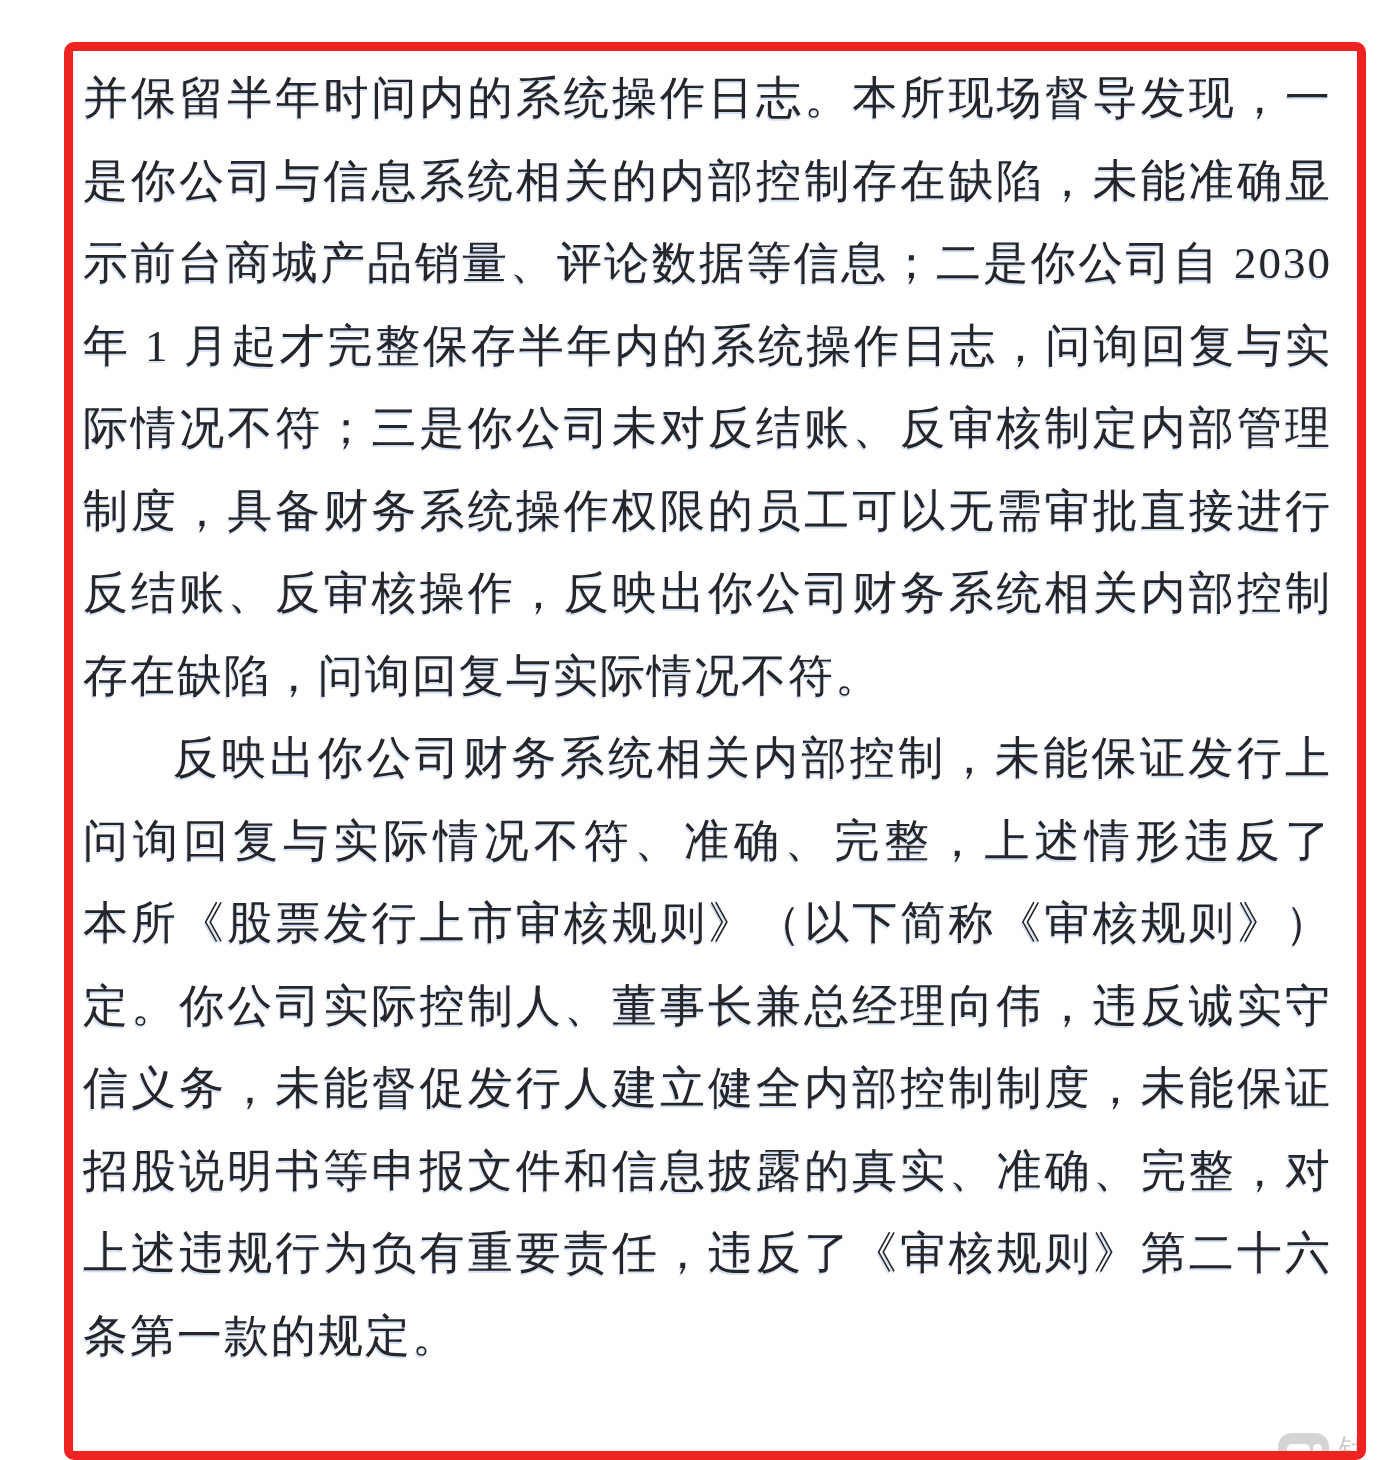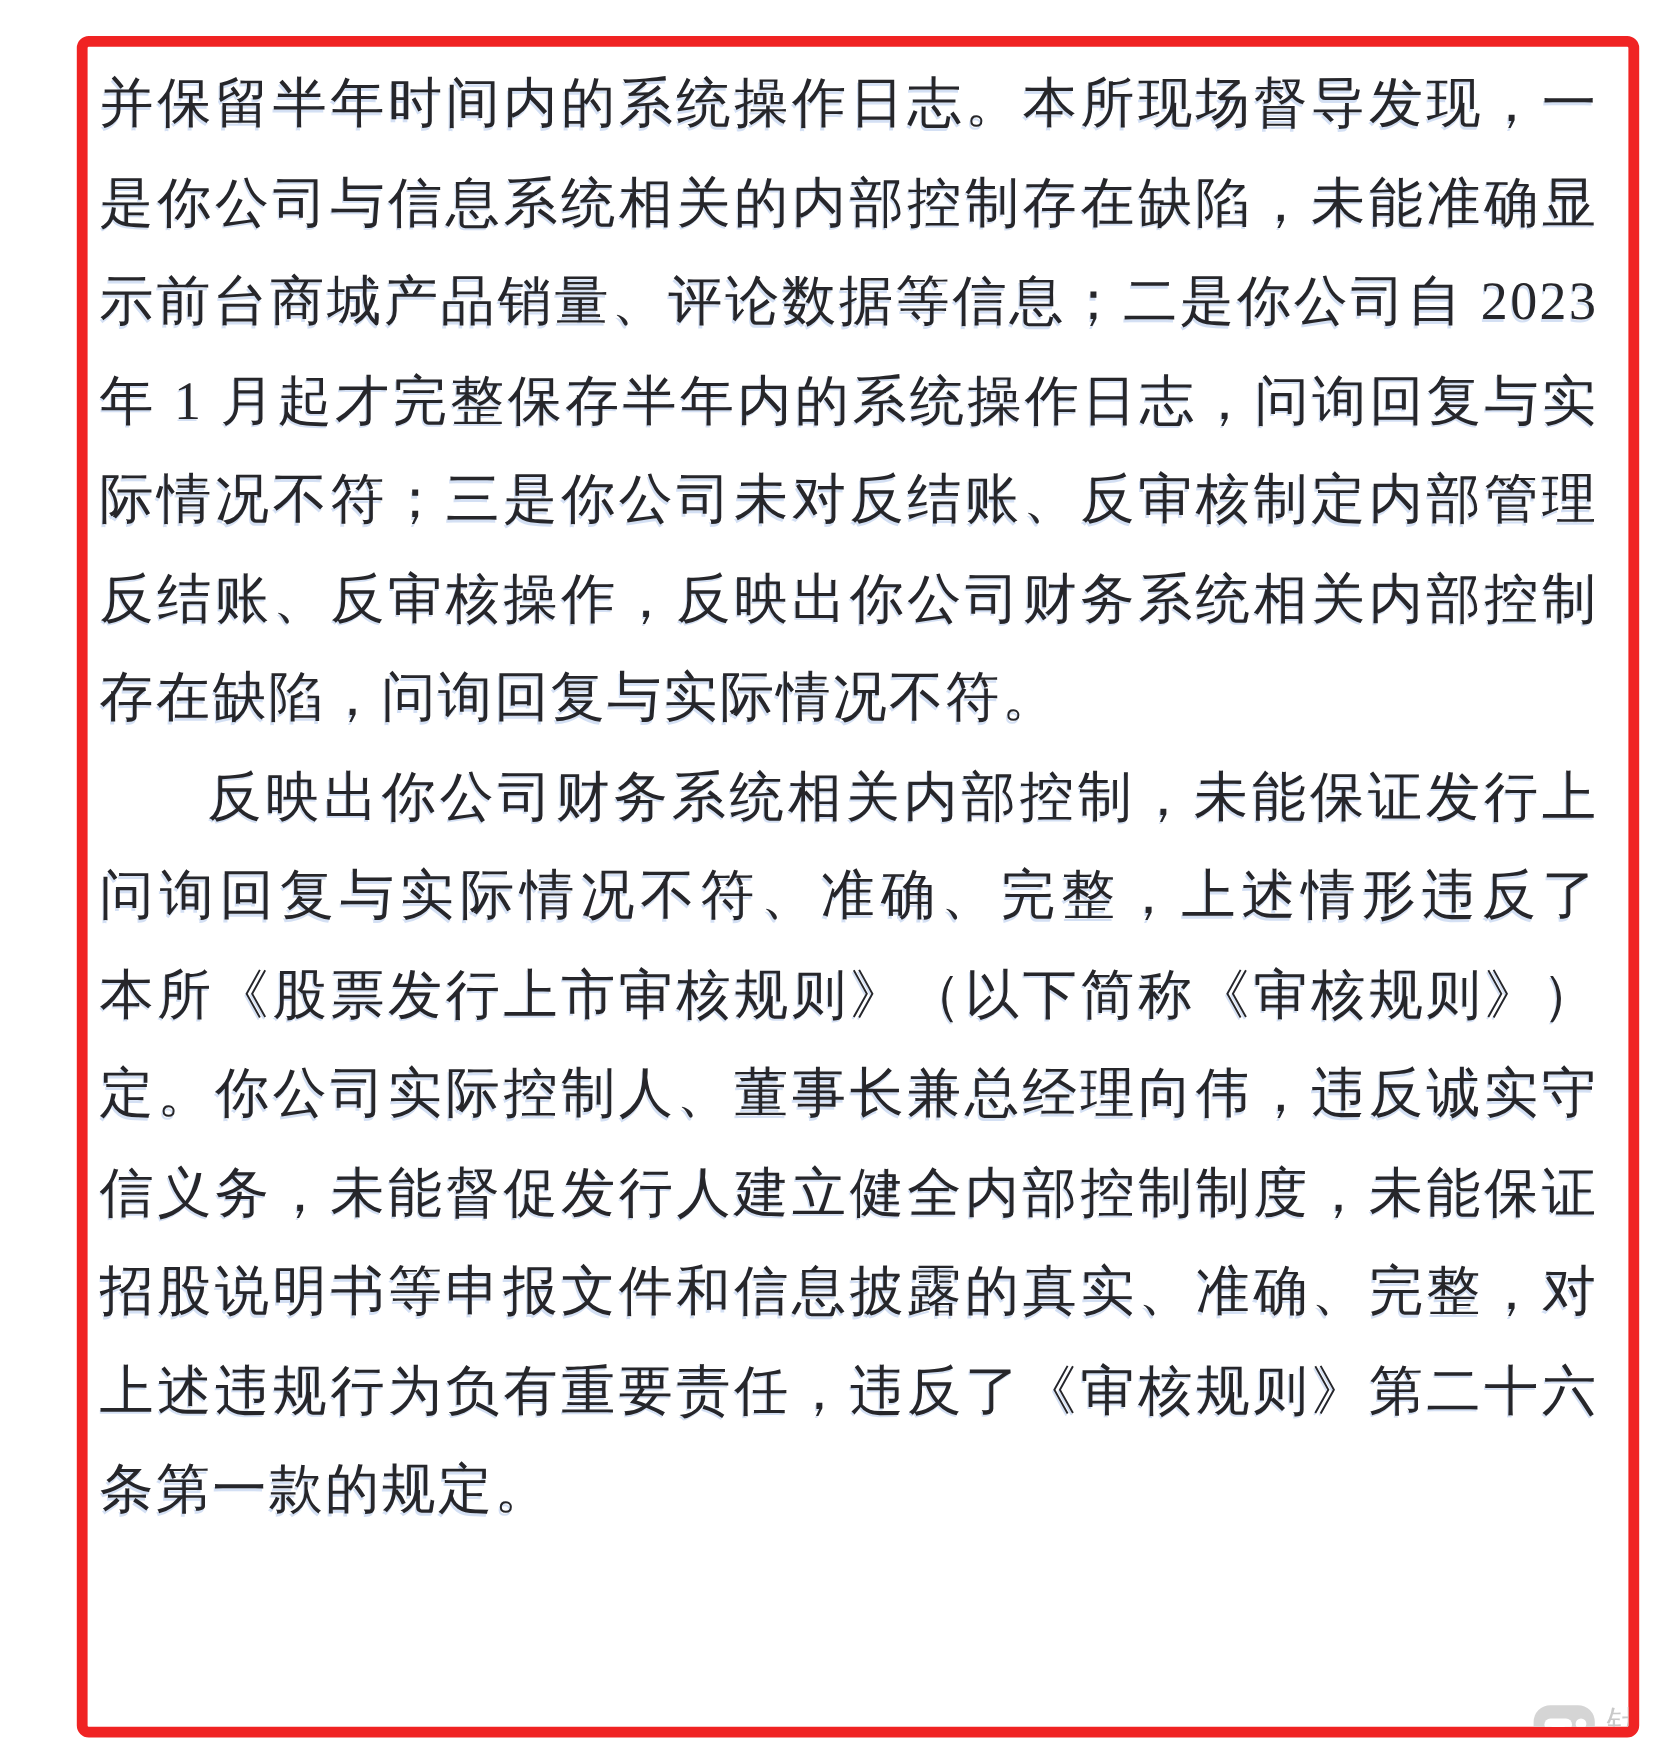--- a/index.html
+++ b/index.html
@@ -13,21 +13,21 @@
   }
   .page {
     position: relative;
     width: 1400px;
     height: 1460px;
     background: #ffffff;
   }
   .doc-frame {
     position: absolute;
     left: 64px;
-    top: 30px;
+    top: 42px;
     width: 1302px;
     height: 1418px;
     box-sizing: border-box;
     border: 9px solid #f02323;
     border-radius: 10px;
     background: #ffffff;
     overflow: hidden;
   }
   .content {
     padding: 6px 25px 0 10px;
@@ -110,23 +110,24 @@
 </style>
 </head>
 <body>
 
 <div class="page">
 
   <div class="doc-frame">
     <div class="content">
       <div class="line">并保留半年时间内的系统操作日志。本所现场督导发现，一</div>
       <div class="line">是你公司与信息系统相关的内部控制存在缺陷，未能准确显</div>
-      <div class="line">示前台商城产品销量、评论数据等信息；二是你公司自 2023</div>
+      <div class="line">示前台商城产品销量、评论数据等信息；二是你公司自 2030</div>
       <div class="line">年 1 月起才完整保存半年内的系统操作日志，问询回复与实</div>
       <div class="line">际情况不符；三是你公司未对反结账、反审核制定内部管理</div>
+      <div class="line">制度，具备财务系统操作权限的员工可以无需审批直接进行</div>
       <div class="line">反结账、反审核操作，反映出你公司财务系统相关内部控制</div>
       <div class="line last">存在缺陷，问询回复与实际情况不符。</div>
       <div class="line indent">反映出你公司财务系统相关内部控制，未能保证发行上市</div>
       <div class="line">问询回复与实际情况不符、准确、完整，上述情形违反了</div>
       <div class="line">本所《股票发行上市审核规则》（以下简称《审核规则》）第</div>
       <div class="line">定。你公司实际控制人、董事长兼总经理向伟，违反诚实守</div>
       <div class="line">信义务，未能督促发行人建立健全内部控制制度，未能保证</div>
       <div class="line">招股说明书等申报文件和信息披露的真实、准确、完整，对</div>
       <div class="line">上述违规行为负有重要责任，违反了《审核规则》第二十六</div>
       <div class="line last">条第一款的规定。</div>

